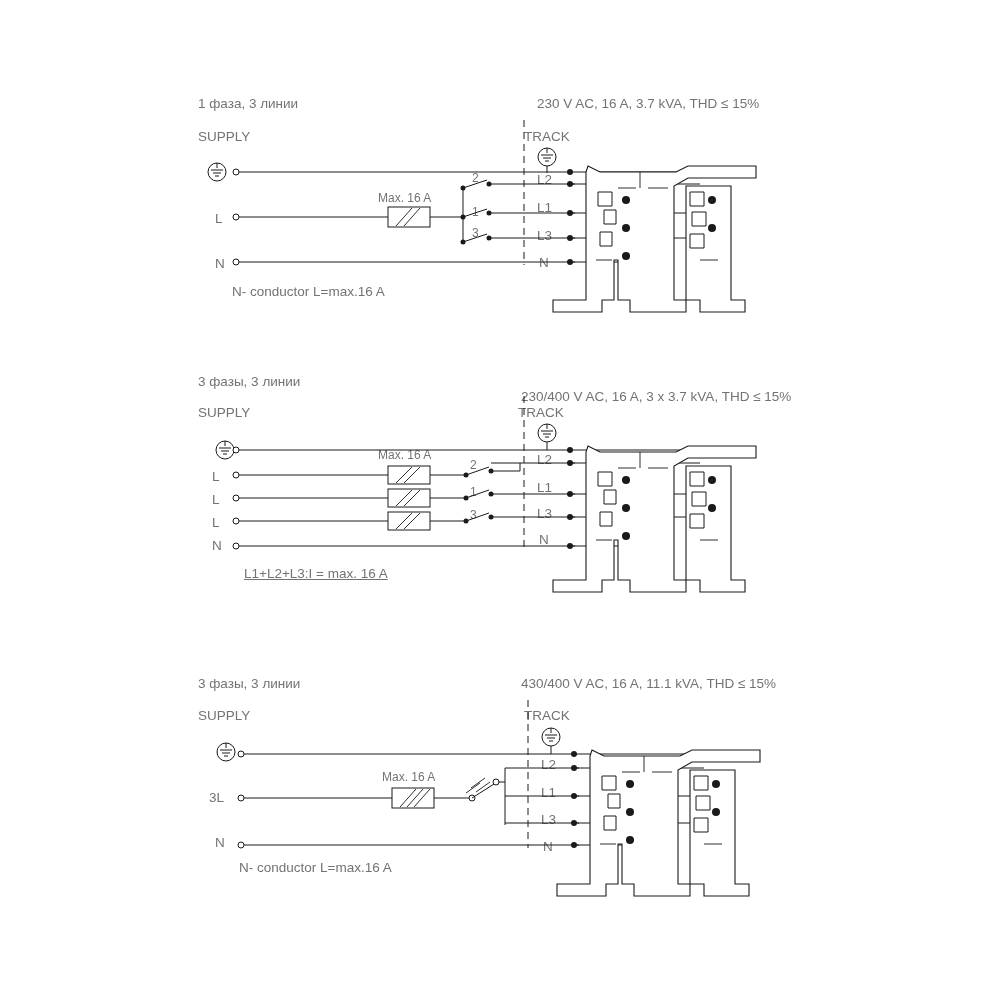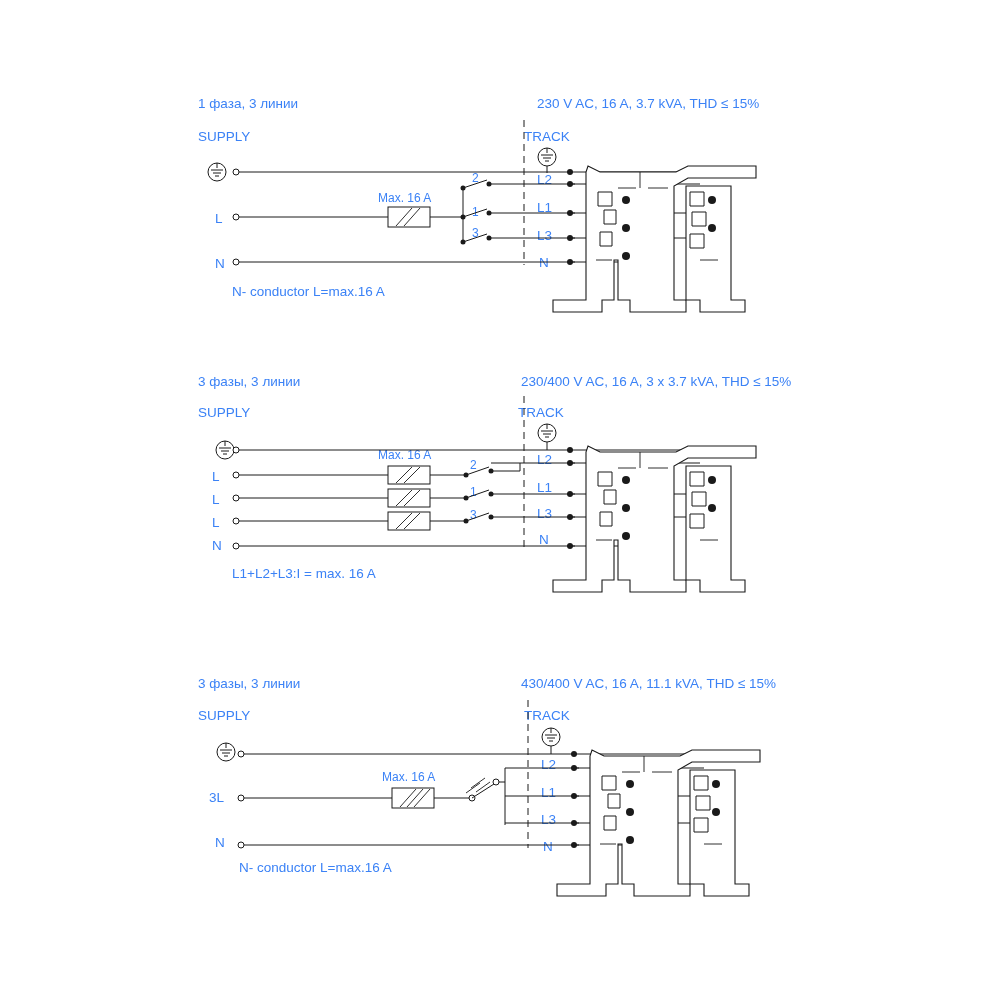--- a/index.html
+++ b/index.html
@@ -28,21 +28,21 @@
   }
   #diagram-0 { top: 60px;  height: 260px; }
   #diagram-1 { top: 340px; height: 260px; }
   #diagram-2 { top: 640px; height: 280px; }
 
   .lbl {
     position: absolute;
     font-size: 13.5px;
     line-height: 14px;
     white-space: nowrap;
-    color: #3b82f6;
+    color: #737373;
   }
   .lbl.sm { font-size: 12px; }
   svg { position: absolute; left: 0; top: 0; overflow: visible; }
   .ln { stroke: #1a1a1a; stroke-width: 1; fill: none; }
   .ln-thin { stroke: #1a1a1a; stroke-width: 0.9; fill: none; }
   .dashed { stroke: #1a1a1a; stroke-width: 1; fill: none; stroke-dasharray: 7 5; }
   .dot { fill: #1a1a1a; }
   .hollow { fill: #ffffff; stroke: #1a1a1a; stroke-width: 1; }
   .box { fill: #ffffff; stroke: #1a1a1a; stroke-width: 1; }
   .rail { fill: #ffffff; stroke: #1a1a1a; stroke-width: 1.1; }
@@ -158,31 +158,31 @@
         <line class="ln-thin" x1="648" y1="128" x2="668" y2="128"></line>
         <line class="ln-thin" x1="640" y1="112" x2="640" y2="128"></line>
         <line class="ln-thin" x1="700" y1="200" x2="718" y2="200"></line>
         <line class="ln-thin" x1="596" y1="200" x2="612" y2="200"></line>
       </g>
     </svg>
   </div>
 
   <div class="diagram" id="diagram-1">
     <div class="lbl" style="left:198px; top:35px;">3 фазы, 3 линии</div>
-    <div class="lbl" style="left:521px; top:35px;">230/400 V AC, 16 A, 3 x 3.7 kVA, THD ≤ 15%</div>
+    <div class="lbl" style="left:521px; top:50px;">230/400 V AC, 16 A, 3 x 3.7 kVA, THD ≤ 15%</div>
     <div class="lbl" style="left:198px; top:66px;">SUPPLY</div>
     <div class="lbl" style="left:518px; top:66px;">TRACK</div>
 
     <div class="lbl sm" style="left:378px; top:108px;">Max. 16 A</div>
 
     <div class="lbl" style="left:212px; top:130px;">L</div>
     <div class="lbl" style="left:212px; top:153px;">L</div>
     <div class="lbl" style="left:212px; top:176px;">L</div>
     <div class="lbl" style="left:212px; top:199px;">N</div>
-    <div class="lbl" style="left:232px; top:227px;">L1+L2+L3:I = max. 16 A</div>
+    <div class="lbl" style="left:244px; top:227px;text-decoration:underline;">L1+L2+L3:I = max. 16 A</div>
 
     <div class="lbl sm" style="left:470px; top:118px;">2</div>
     <div class="lbl sm" style="left:470px; top:145px;">1</div>
     <div class="lbl sm" style="left:470px; top:168px;">3</div>
 
     <div class="lbl" style="left:537px; top:113px;">L2</div>
     <div class="lbl" style="left:537px; top:141px;">L1</div>
     <div class="lbl" style="left:537px; top:167px;">L3</div>
     <div class="lbl" style="left:539px; top:193px;">N</div>
 

